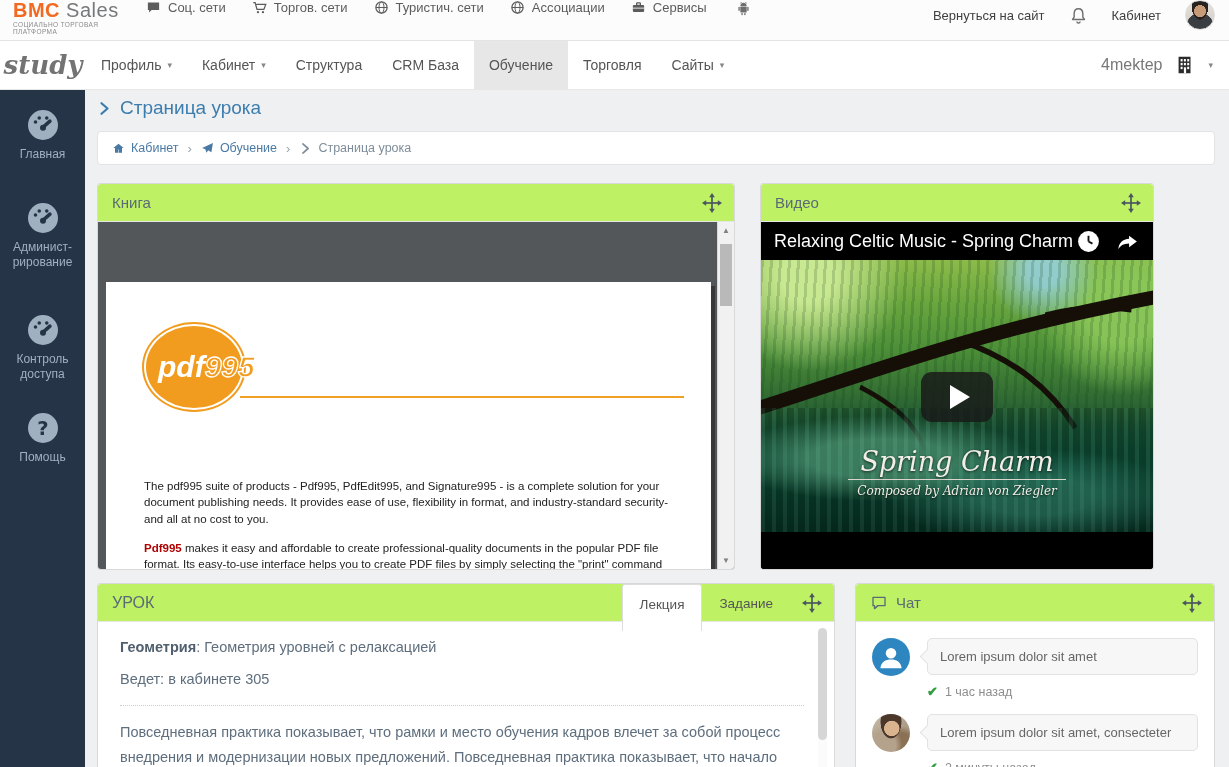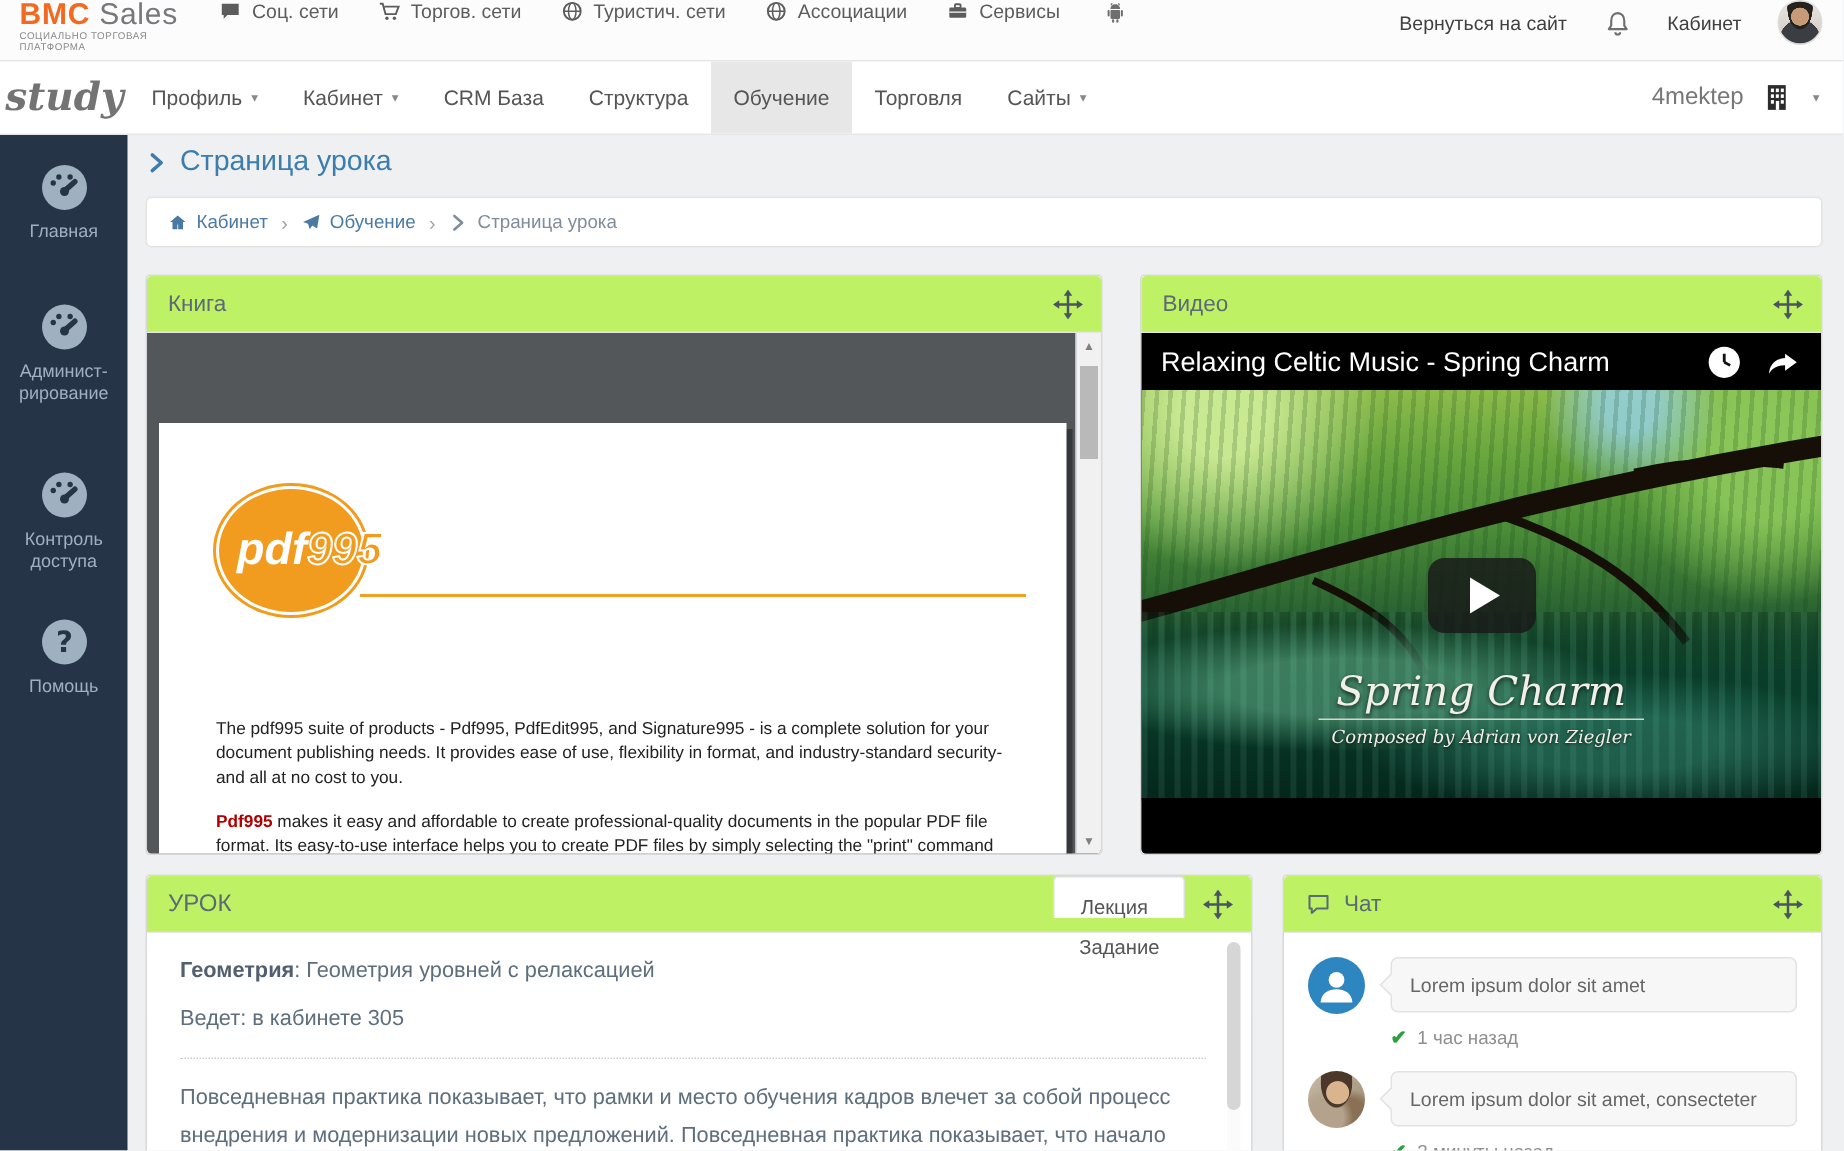--- a/index.html
+++ b/index.html
@@ -95,21 +95,21 @@
   .pdf-logo-995 { color:#f29c1f; -webkit-text-stroke:1.3px #fff; }
   .pdf-tagline-line { position:absolute; left:96px; right:0; top:72px; border-bottom:2px solid #f0a125; }
   .pdf-tagline { position:absolute; left:140px; top:46px; font-size:17px; font-weight:bold;
                  font-style:italic; color:#f0991e; }
   .pdf-text { position:absolute; left:38px; right:26px; top:196px; font-size:11.5px;
               color:#222; line-height:1.42; }
   .pdf-text p { margin-bottom:13px; }
   .pdf-lead { font-weight:bold; color:#b00000; }
 
   
-  .panel-video { left:760px; top:183px; width:455px; height:387px; }
+  .panel-video { left:760px; top:183px; width:394px; height:387px; }
   .video-body { position:absolute; left:0; top:38px; right:0; bottom:0; background:#000;
                 overflow:hidden; border-radius:0 0 3px 3px; }
   .yt-titlebar { position:absolute; left:0; right:0; top:0; height:38px; display:flex;
                  align-items:center; padding:0 13px; z-index:5; }
   .yt-title { color:#fff; font-size:18px; flex:1; white-space:nowrap; overflow:hidden; }
   .yt-icons { display:flex; align-items:center; gap:14px; }
   .yt-icons svg { width:25px; height:25px; cursor:pointer; }
   .scene { position:absolute; left:0; right:0; top:38px; height:274px; overflow:hidden;
     background:
       radial-gradient(circle at 12% 6%, rgba(205,235,150,.95) 0 6%, rgba(0,0,0,0) 22%),
@@ -134,21 +134,21 @@
   .play-btn { position:absolute; left:50%; top:50%; transform:translate(-50%,-50%);
               width:72px; height:50px; background:rgba(25,25,25,.82); border-radius:11px;
               display:flex; align-items:center; justify-content:center; cursor:pointer; z-index:6; }
   .play-tri { width:0; height:0; border-left:20px solid #fff;
               border-top:12px solid rgba(0,0,0,0); border-bottom:12px solid rgba(0,0,0,0); margin-left:5px; }
   .letterbox { position:absolute; left:0; right:0; bottom:0; height:37px; background:#000; }
 
   
   .panel-lesson { left:97px; top:583px; width:738px; height:240px; }
   .panel-lesson .panel-head { overflow:visible; }
-  .lesson-tabs { position:absolute; right:44px; top:0; display:flex; align-items:stretch; height:47px;flex-direction:column; }
+  .lesson-tabs { position:absolute; right:44px; top:0; display:flex; align-items:stretch; height:47px; }
   .tab { padding:12px 17px 0; font-size:13.5px; color:#555; cursor:pointer; }
   .tab.active { background:#fff; border:1px solid #ddd; border-bottom:0;
                 border-radius:3px 3px 0 0; z-index:3; }
   .lesson-body { position:absolute; left:0; top:38px; right:0; bottom:0; padding:17px 30px 0 22px;
                  color:#5e6e7d; font-size:14.5px; overflow:hidden; }
   .lesson-line { margin-bottom:16px; }
   .lesson-lead { font-weight:bold; color:#51606e; }
   .lesson-divider { border-top:1px dotted #c9ced2; margin:18px 0 14px; }
   .lesson-text { line-height:1.75; }
   .lesson-scrollbar { position:absolute; right:7px; top:44px; bottom:8px; width:9px;
@@ -272,24 +272,24 @@
   <div class="nav-items">
     <div class="nav-item">
         <span>Профиль</span>
         <span class="caret">▾</span>
       </div>
     <div class="nav-item">
         <span>Кабинет</span>
         <span class="caret">▾</span>
       </div>
     <div class="nav-item">
+        <span>Структура</span>
+      </div>
+    <div class="nav-item">
         <span>CRM База</span>
-      </div>
-    <div class="nav-item">
-        <span>Структура</span>
       </div>
     <div class="nav-item active">
         <span>Обучение</span>
       </div>
     <div class="nav-item">
         <span>Торговля</span>
       </div>
     <div class="nav-item">
         <span>Сайты</span>
         <span class="caret">▾</span>

